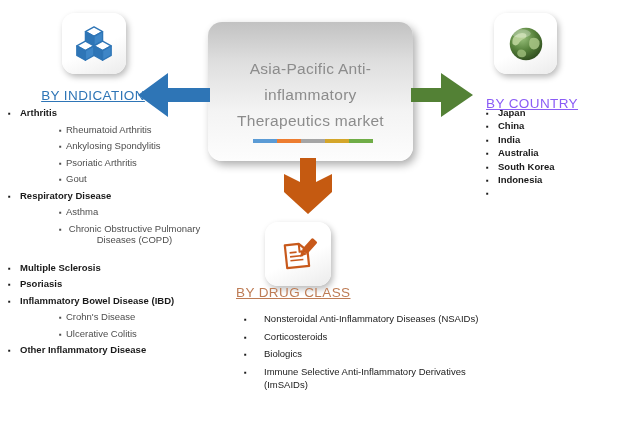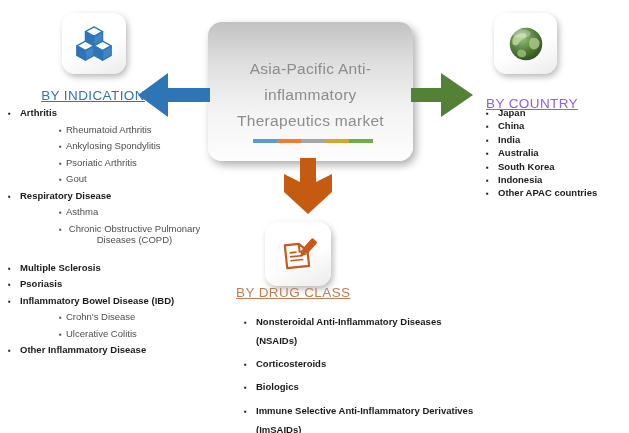--- a/index.html
+++ b/index.html
@@ -56,21 +56,21 @@
   .row .bullet::before { content:"▪"; font-size:8px; }
   .row.main { font-weight:bold; color:#1a1a1a; }
   .row.sub  { padding-left:47px; font-weight:normal; color:#4d4d4d;text-align:center; }
   .row.sub .bullet { flex:0 0 11px; }
   .row.sub .bullet::before { color:#4d4d4d; }
 
   #indication-list .block:nth-child(2) { margin-top:4px; }
   #indication-list .block:nth-child(3) { margin-top:17px; }
 
   #country-list .row { line-height:10px; margin-bottom:2.4px; font-weight:bold; }
-  #drug-list .row    { line-height:19px; margin-bottom:3.5px; font-weight:bold; }
+  #drug-list .row    { line-height:13px; margin-bottom:3.5px; font-weight:normal;gap:8px; }
 </style>
 </head>
 <body>
 
 <div class="stage">
 
   <div class="center-box">
     <div class="center-title">
       <div>Asia-Pacific Anti-</div>
       <div>inflammatory</div>
@@ -241,21 +241,20 @@
       <div class="row main">
         <span class="bullet"></span>
         <span>South Korea</span>
       </div>
       <div class="row main">
         <span class="bullet"></span>
         <span>Indonesia</span>
       </div>
       <div class="row main">
         <span class="bullet"></span>
-        <span>Other APAC countries</span>
       </div>
     </div>
   <div class="list" id="drug-list">
       <div class="row main">
         <span class="bullet"></span>
         <span>Nonsteroidal Anti-Inflammatory Diseases (NSAIDs)</span>
       </div>
       <div class="row main">
         <span class="bullet"></span>
         <span>Corticosteroids</span>

